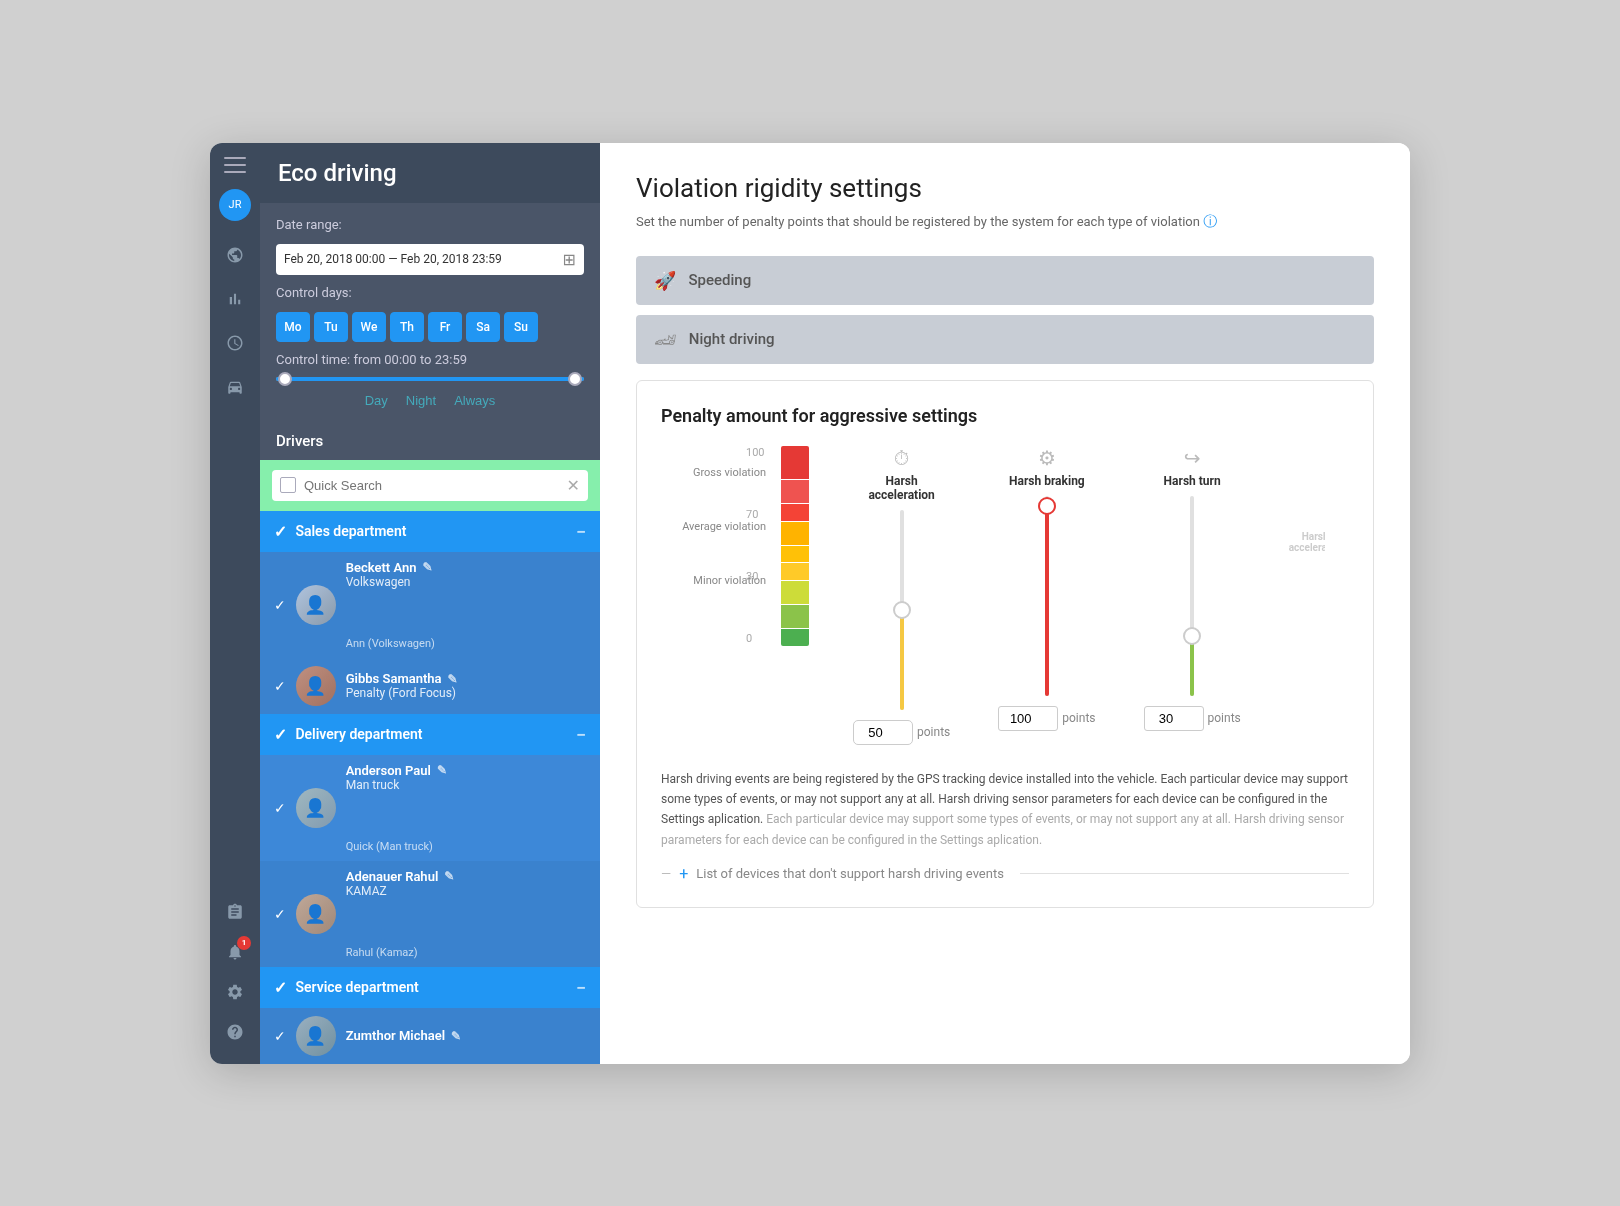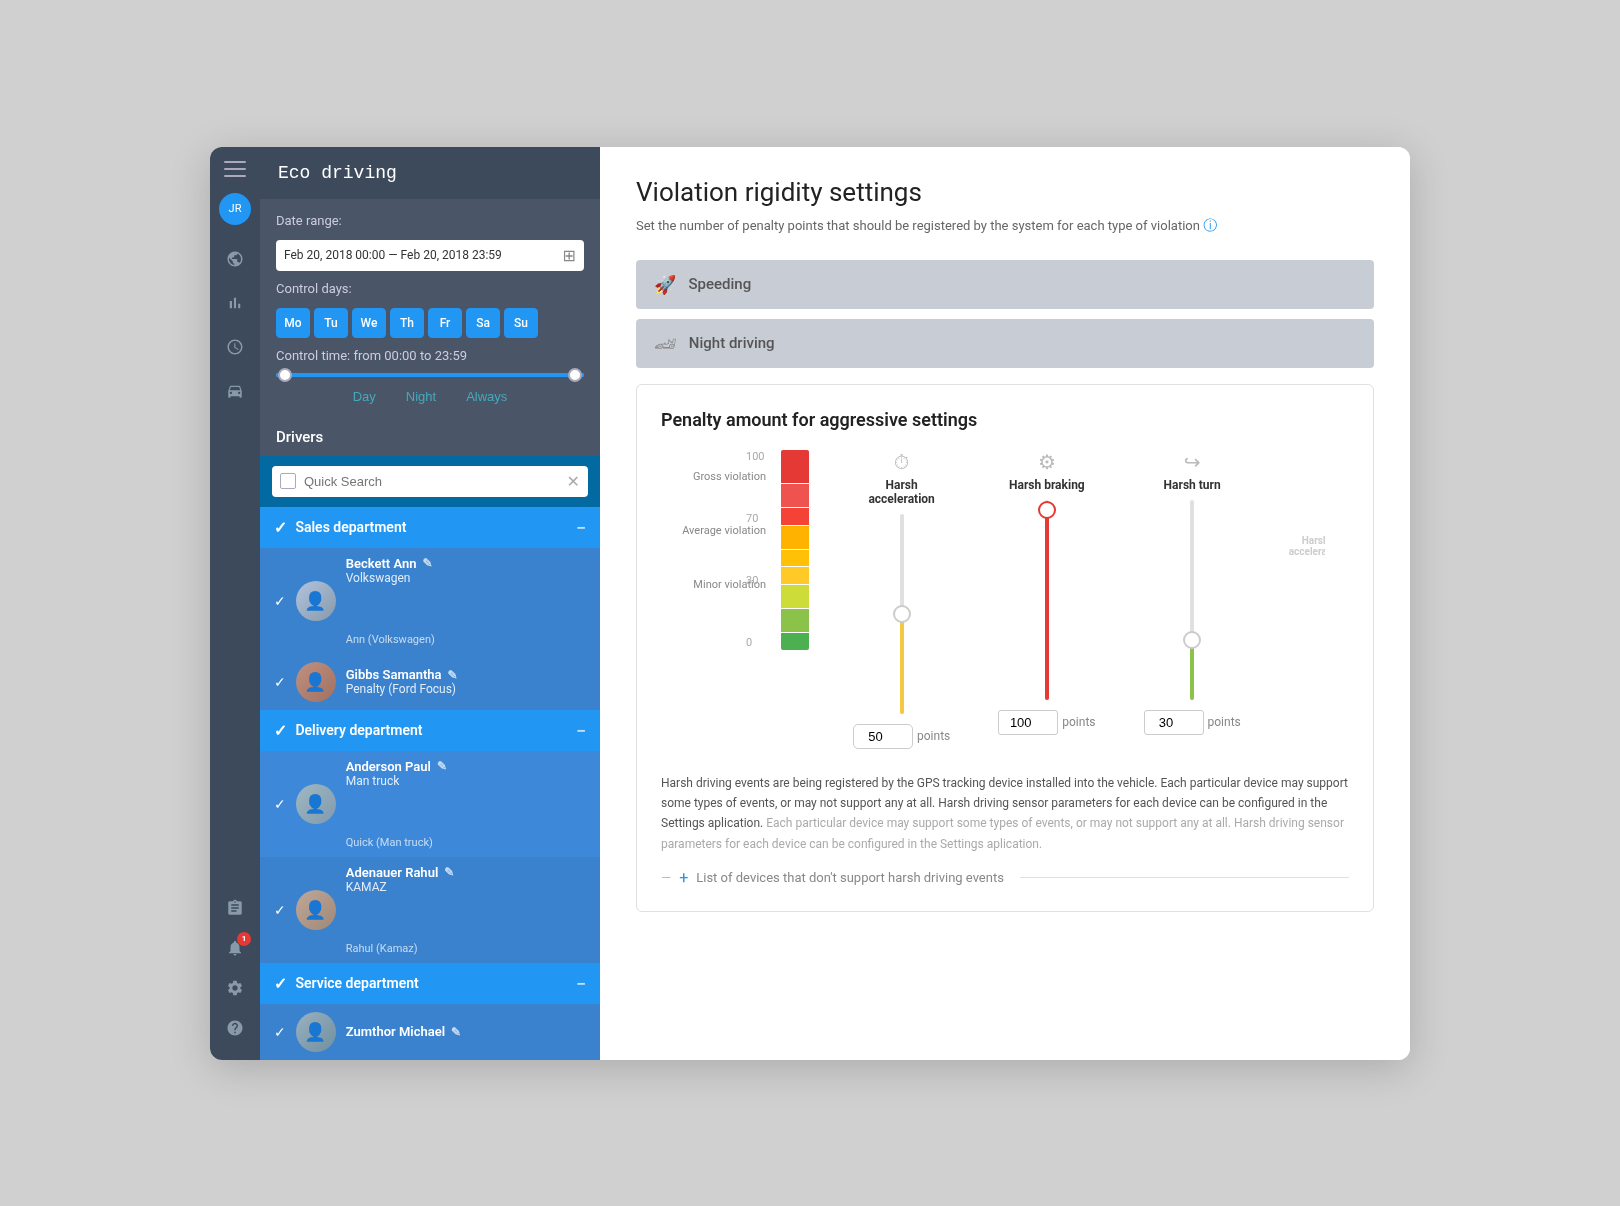--- a/index.html
+++ b/index.html
@@ -91,24 +91,23 @@
     .left-panel {
       width: 340px;
       background: #4a5568;
       display: flex;
       flex-direction: column;
       flex-shrink: 0;
     }
     .panel-header {
       background: #3d4a5c;
       color: #fff;
-      font-size: 18px;
+      font-size: 24px;
       font-weight: 500;
       padding: 16px 18px;
-      font-family: Liberation Mono, monospace;
     }
     .panel-body {
       padding: 14px 16px;
       display: flex;
       flex-direction: column;
       gap: 10px;
     }
     .label-text {
       color: #ccd;
       font-size: 13px;
@@ -174,21 +173,21 @@
       border: 2px solid #aab;
       border-radius: 50%;
       position: absolute;
       top: -5px;
       cursor: pointer;
     }
     .slider-thumb.left { left: 2px; }
     .slider-thumb.right { right: 2px; }
     .day-night-row {
       display: flex;
-      gap: 30px;
+      gap: 18px;
       justify-content: center;
       margin-top: 2px;
     }
     .day-night-btn {
       color: #4ab;
       font-size: 13px;
       cursor: pointer;
       background: none;
       border: none;
     }
@@ -203,21 +202,21 @@
       display: flex;
       align-items: center;
       justify-content: center;
       gap: 8px;
       width: 100%;
     }
     .penalty-btn svg { fill: #fff; width: 16px; height: 16px; }
 
     
     .drivers-section {
-      background: #0369a1;
+      background: #86efac;
       flex: 1;
       overflow-y: auto;
     }
     .drivers-header {
       background: #4a5568;
       color: #fff;
       font-size: 15px;
       font-weight: 500;
       padding: 10px 16px;
     }

